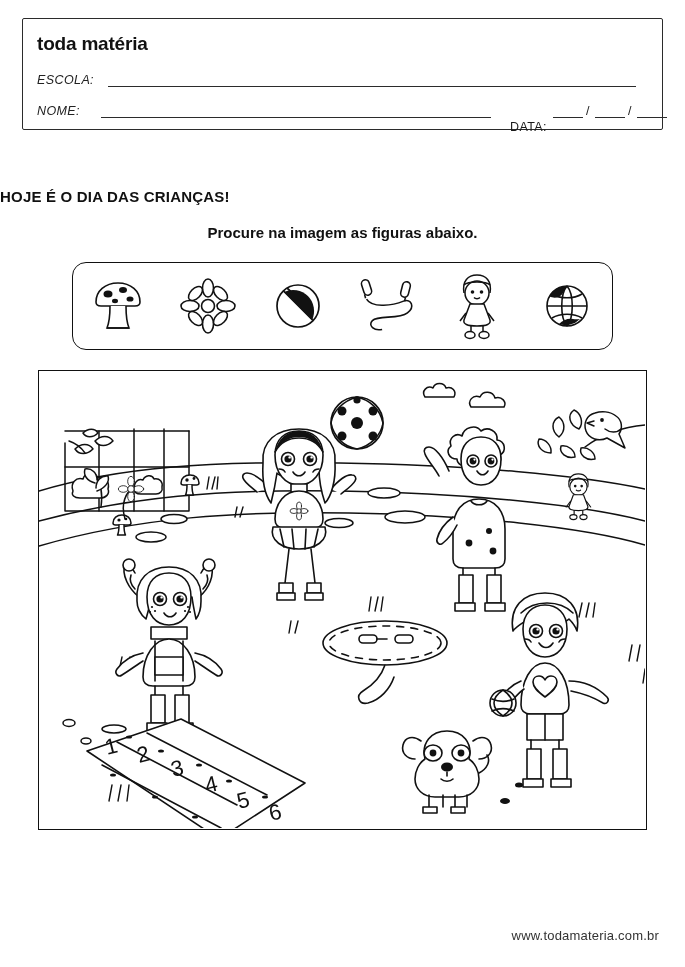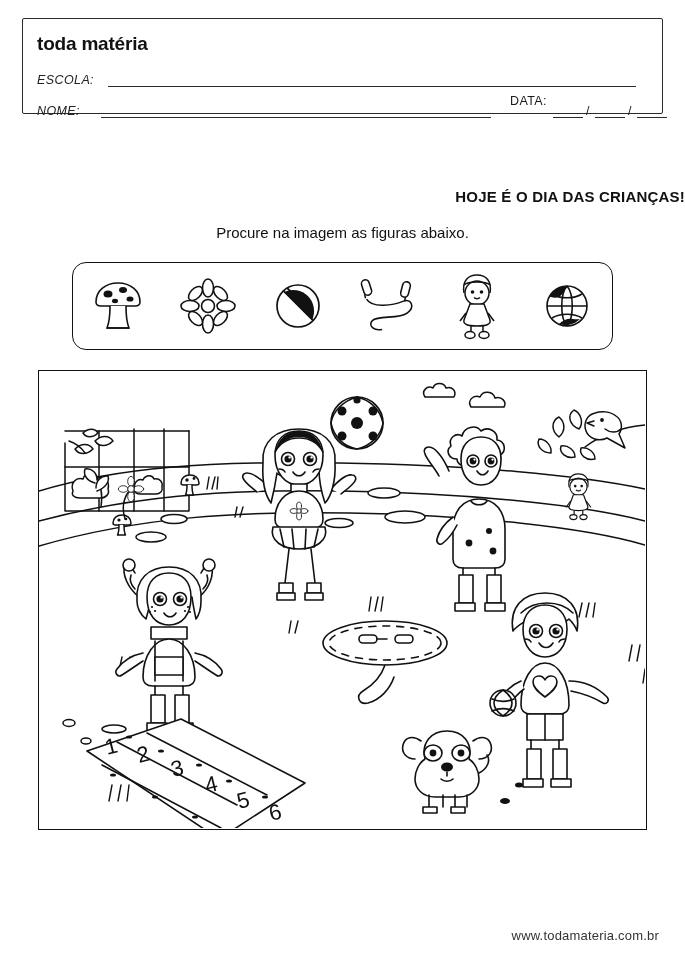--- a/index.html
+++ b/index.html
@@ -22,21 +22,21 @@
     height: 967px;
     background: #fff;
   }
 
   
   .header {
     position: absolute;
     left: 22px;
     top: 18px;
     width: 641px;
-    height: 96px;
+    height: 112px;
     border: 1px solid #2b2b2b;
     border-radius: 2px;
     box-sizing: border-box;
   }
   .brand {
     position: absolute;
     left: 14px;
     top: 14px;
     font-size: 19px;
     font-weight: bold;
@@ -57,49 +57,50 @@
     position: absolute;
     border-bottom: 1px solid #2b2b2b;
     height: 0;
   }
   .rule-escola { left: 85px; top: 67px; width: 528px; }
   .rule-nome   { left: 78px; top: 98px; width: 390px; }
 
   .date-label {
     position: absolute;
     left: 487px;
-    top: 75px;
+    top: 101px;
     font-size: 12.5px;
     letter-spacing: 0.4px;
   }
   .rule-d1 { left: 530px; top: 98px; width: 30px; }
   .rule-d2 { left: 572px; top: 98px; width: 30px; }
   .rule-d3 { left: 614px; top: 98px; width: 30px; }
   .slash { position: absolute; top: 85px; font-size: 12.5px; }
   .slash1 { left: 563px; }
   .slash2 { left: 605px; }
 
   
   .title {
     position: absolute;
     left: 0; right: 0;
     top: 188px;
-    text-align: right;
+    text-align: left;
     font-size: 15px;
     font-weight: bold;
     letter-spacing: 0.2px;
     color: #111;
   }
   .subtitle {
     position: absolute;
     left: 0; right: 0;
     top: 224px;
     text-align: center;
     font-size: 15px;
     color: #111;
+    font-weight: bold;
   }
 
   
   .strip {
     position: absolute;
     left: 72px;
     top: 262px;
     width: 541px;
     height: 88px;
     border: 1.6px solid #111;

